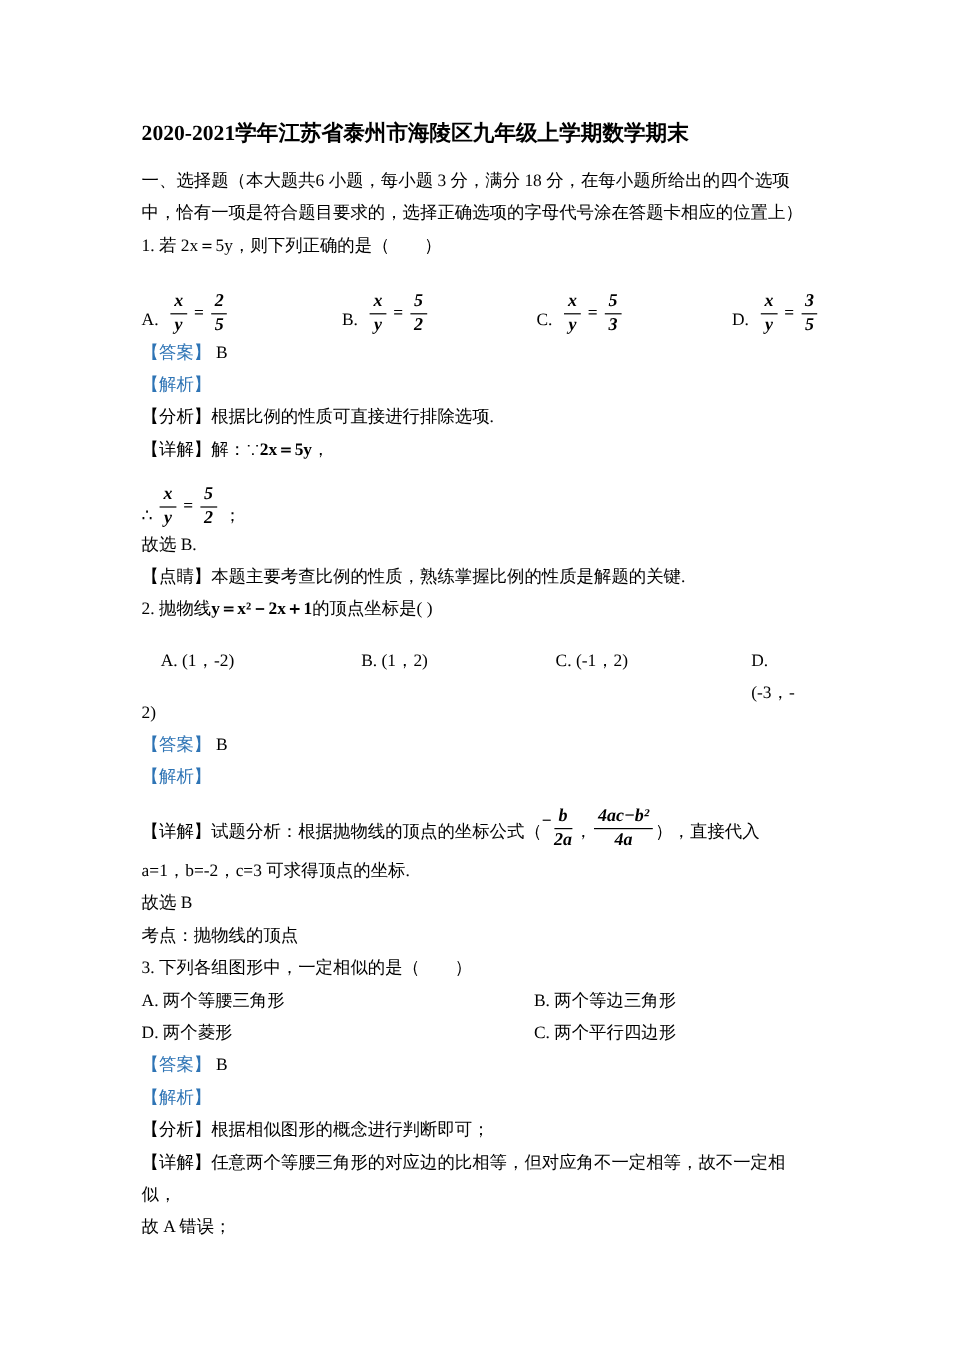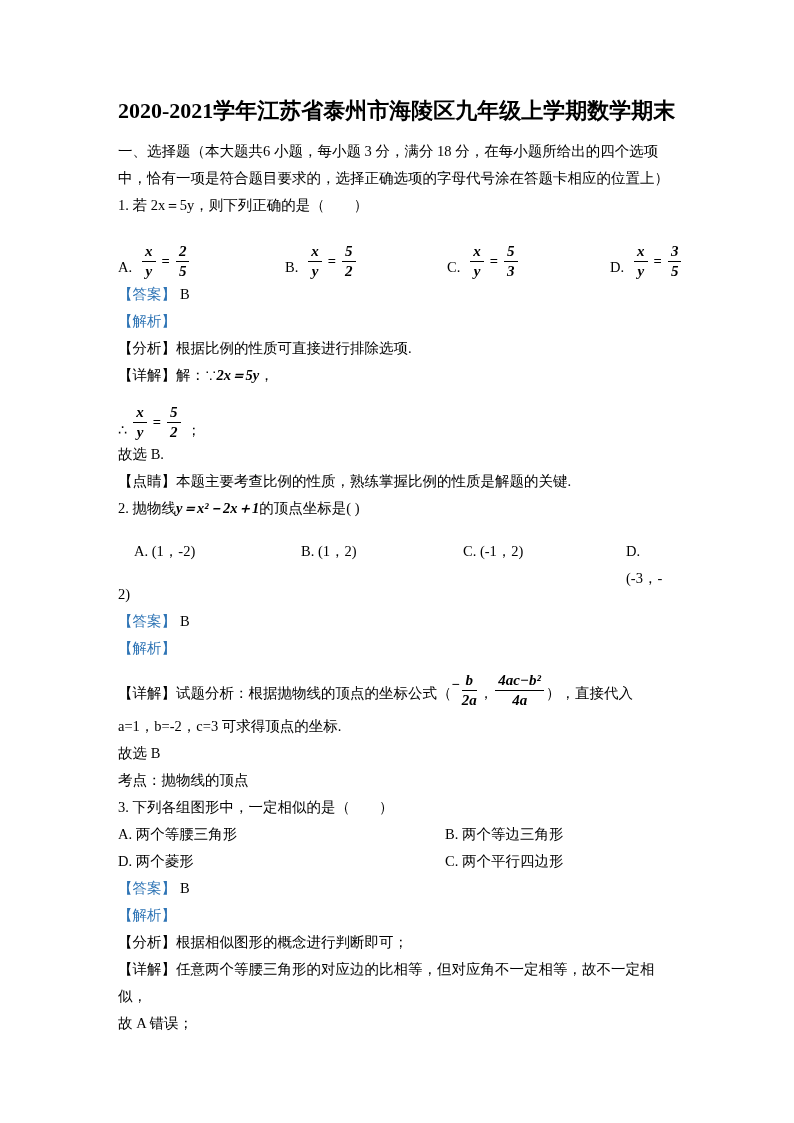--- a/index.html
+++ b/index.html
@@ -4,26 +4,26 @@
 <style>
   html,body{margin:0;padding:0;background:#ffffff;}
   .page{
     width:794px;height:1123px;box-sizing:border-box;
     background:#ffffff;color:#000000;
     padding:92px 118px 0 118px;
     font-family:"Liberation Serif","DejaVu Serif",serif;
     font-size:14.5px;line-height:27px;
     overflow:hidden;
   }
-  .title{font-size:22px;font-weight:bold;line-height:38px;margin:0 0 8px 0;}
+  .title{font-size:18px;font-weight:bold;line-height:38px;margin:0 0 8px 0;}
   .title .title-line{display:block;}
   p.para{margin:0;padding:0;}
   .lbl-blue{color:#2E74B5;}
   .ans-val{margin-left:4px;}
-  .math{font-family:"Liberation Serif",serif;font-style:italic;font-weight:bold;}
+  .math{font-family:"Liberation Serif",serif;font-weight:bold;}
   .frac{display:inline-block;vertical-align:middle;text-align:center;
         font-family:"Liberation Serif",serif;font-style:italic;font-weight:bold;
         font-size:15px;line-height:17px;}
   .frac .num{display:block;border-bottom:1.5px solid #000;padding:0 3px 1px 3px;}
   .frac .den{display:block;padding-top:1px;}
   .frac-expr{display:inline-flex;align-items:center;gap:6px;}
   .eq{font-weight:bold;font-family:"Liberation Serif",serif;}
   .opt-grid4{display:grid;grid-template-columns:167px 162px 163px 1fr;
              align-items:end;height:56px;margin:2px 0 4px 0;}
   .opt-grid2{display:grid;grid-template-columns:327px 1fr;}

